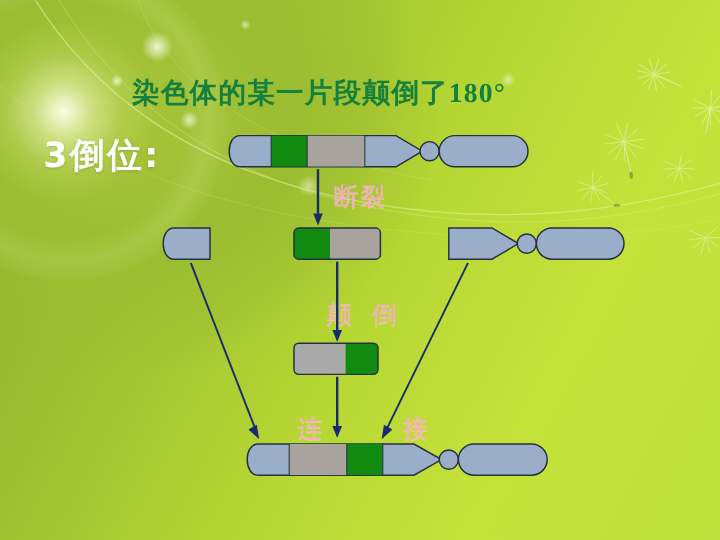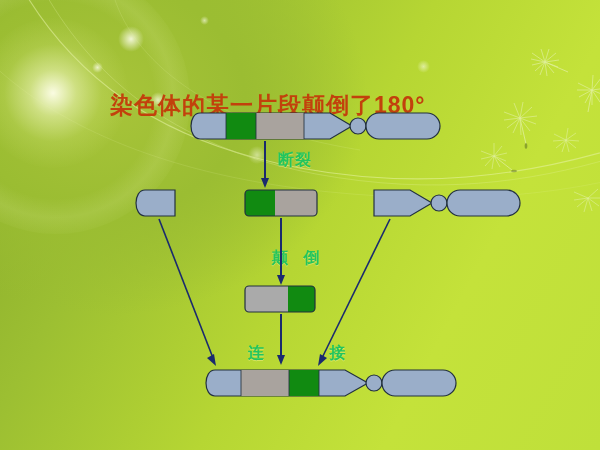--- a/index.html
+++ b/index.html
@@ -52,41 +52,40 @@
     background: radial-gradient(circle, rgba(255,255,240,0.5) 0%, rgba(240,250,180,0.0) 72%); }
 
   .bg-svg { position: absolute; inset: 0; pointer-events: none; }
 
   
   .title {
     position: absolute;
     left: 110px; top: 62px;
     font-size: 23px;
     font-weight: bold;
-    color: #c2410c;
+    color: #15803d;
     letter-spacing: 1px;
     white-space: nowrap;
-    font-family: Liberation Sans, sans-serif;
-    margin-top: 28px;
+    font-family: Liberation Serif, serif;
   }
   .lesson-label {
     position: absolute;
     left: 36px; top: 110px;
     font-size: 29px;
     font-weight: bold;
     color: #ffffff;
     letter-spacing: 2px;
     white-space: nowrap;
     text-shadow: 0 1px 2px rgba(90,120,20,0.35);
   }
   .step-label {
     position: absolute;
-    font-size: 16px;
-    font-weight: bold;
-    color: #22c55e;
+    font-size: 21px;
+    font-weight: normal;
+    color: #f9a8d4;
     white-space: nowrap;
     letter-spacing: 1px;
     text-shadow: 0 1px 0 rgba(255,240,150,0.45);
   }
   .step-duanlie  { left: 278px; top: 150px; }
   .step-diandao  { left: 272px; top: 248px; letter-spacing: 5px; }
   .step-lianjie  { left: 248px; top: 343px; letter-spacing: 30px; }
 
   
   .chr-svg { position: absolute; inset: 0; }
@@ -202,20 +201,21 @@
             <path d="M0 0 L 4 13"></path>
             <path d="M0 0 L 11 8"></path>
           <path d="M0 0 L 14 0"></path>
             <path d="M0 0 L 10 -9"></path>
         </g>
       </g>
     </g>
   </svg>
 
   <div class="title">染色体的某一片段颠倒了180°</div>
+  <div class="lesson-label">3倒位:</div>
 
   <div class="step-label step-duanlie">断裂</div>
   <div class="step-label step-lianjie">连 接</div>
   <div class="step-label step-diandao">颠 倒</div>
 
   <svg class="chr-svg" width="600" height="450" viewBox="0 0 600 450">
     <defs>
       <clipPath id="clip-top-arm">
         <path d="M 200 113 L 330 113 L 352 126 L 330 139 L 200 139
                  C 188 139 188 113 200 113 Z"></path>

